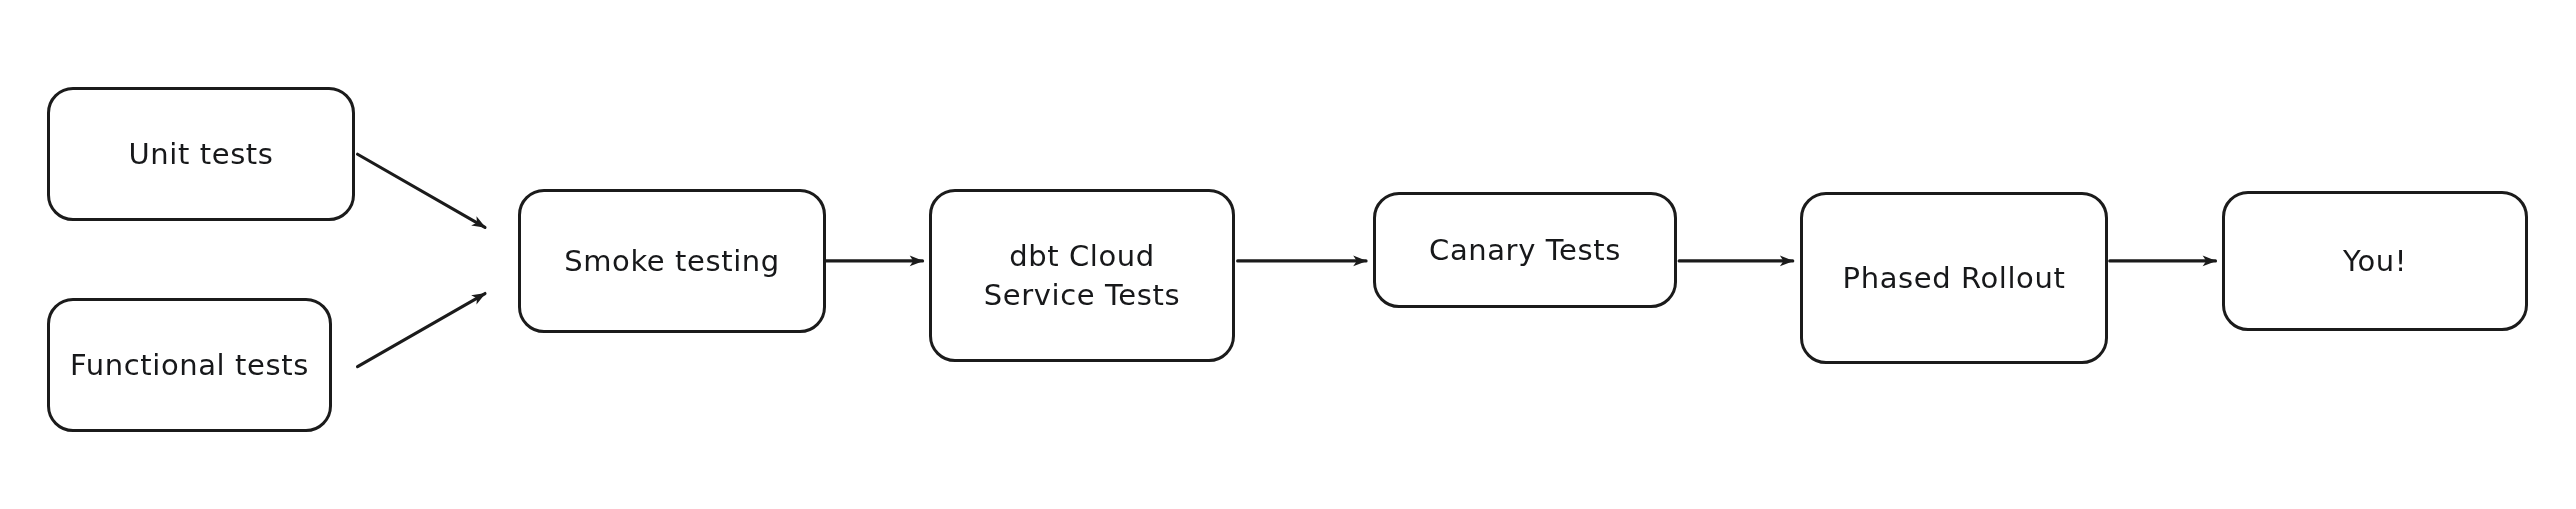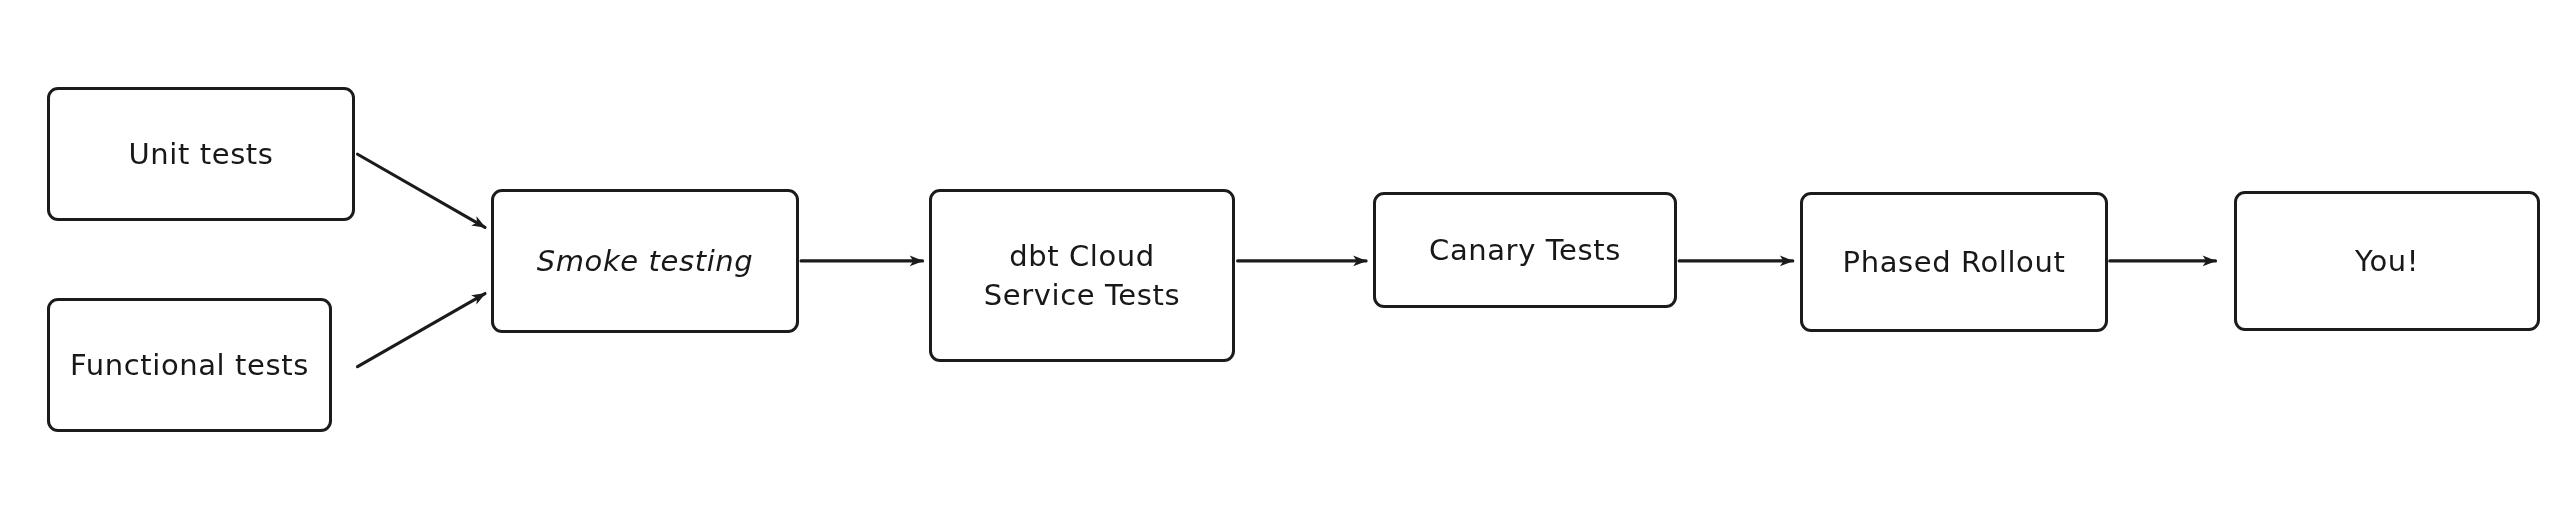--- a/index.html
+++ b/index.html
@@ -23,46 +23,46 @@
     top: 0;
     left: 0;
     width: 2576px;
     height: 510px;
     pointer-events: none;
   }
   .node {
     position: absolute;
     box-sizing: border-box;
     border: 3px solid #1b1b1b;
-    border-radius: 11px;
+    border-radius: 26px;
     background: #ffffff;
     display: flex;
     align-items: center;
     justify-content: center;
     text-align: center;
     color: #17181a;
     font-family: "DejaVu Sans", sans-serif;
     font-size: 29px;
     line-height: 1.32;
     letter-spacing: 0.6px;
     font-weight: 400;
   }
   .node .label {
     display: block;
     padding: 0 14px;
     white-space: pre-line;
   }
   
   #node-unit-tests       { left: 47px;   top: 87px;  width: 308px;  height: 134px; }
   #node-functional-tests { left: 47px;   top: 298px; width: 285px;  height: 134px; }
-  #node-smoke-testing    { left: 491px;  top: 189px; width: 308px;  height: 144px; font-style: italic; }
+  #node-smoke-testing    { left: 518px;  top: 189px; width: 308px;  height: 144px; }
   #node-dbt-service      { left: 929px;  top: 189px; width: 306px;  height: 173px; }
   #node-canary-tests     { left: 1373px; top: 192px; width: 304px;  height: 116px; }
-  #node-phased-rollout   { left: 1800px; top: 192px; width: 308px;  height: 140px; }
-  #node-you              { left: 2222px; top: 191px; width: 306px;  height: 140px; margin-left: 12px; }
+  #node-phased-rollout   { left: 1800px; top: 192px; width: 308px;  height: 172px; }
+  #node-you              { left: 2222px; top: 191px; width: 306px;  height: 140px; }
 </style>
 </head>
 <body>
 
 <div id="canvas">
 
   <svg id="edges" viewBox="0 0 2608 516" width="2576" height="510" xmlns="http://www.w3.org/2000/svg">
     <defs>
       <marker id="arrowhead" markerWidth="16" markerHeight="12" refX="14" refY="6" orient="auto" markerUnits="userSpaceOnUse">
         <path d="M1,0.6 L15,6 L1,11.4 L4.6,6 Z" fill="#1b1b1b"></path>

